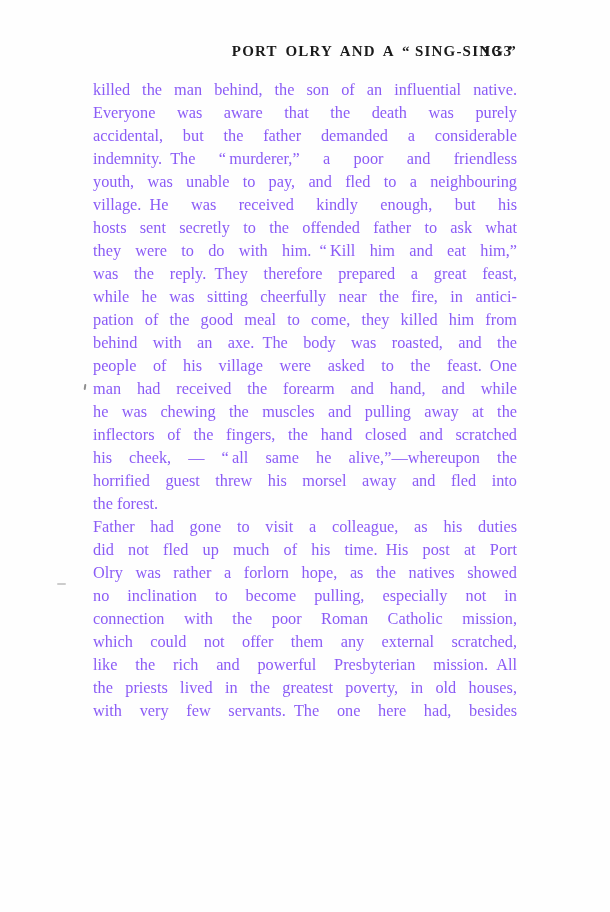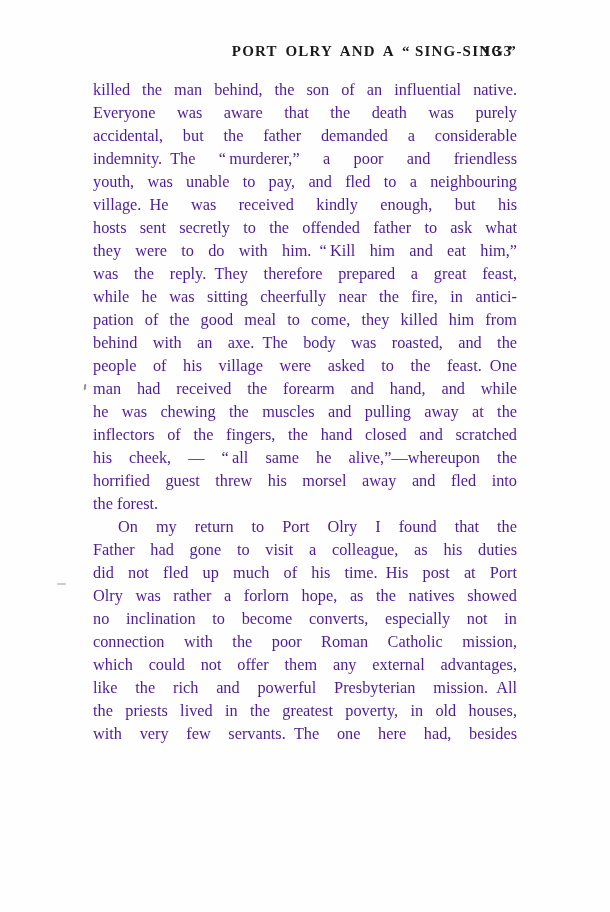--- a/index.html
+++ b/index.html
@@ -38,21 +38,21 @@
   .text-block {
     position: absolute;
     left: 93px; top: 78px; width: 424px;
   }
   .line {
     height: 23px;
     line-height: 23px;
     font-size: 16.3px;
     text-align: justify;
     text-align-last: justify;
-    color: #4c1d95;
+    color: #8b5cf6;
     white-space: nowrap; 
   }
   .line { white-space: normal; }
   .line.para-end {
     text-align-last: left;
   }
   .line.indent-first {
     text-indent: 25px;
   }
   .artifact {
@@ -96,27 +96,26 @@
       <div class="line">people of his village were asked to the feast. One</div>
       <div class="line">man had received the forearm and hand, and while</div>
       <div class="line">he was chewing the muscles and pulling away at the</div>
       <div class="line">inflectors of the fingers, the hand closed and scratched</div>
       <div class="line">his cheek, — “ all same he alive,”—whereupon the</div>
       <div class="line">horrified guest threw his morsel away and fled into</div>
       <div class="line para-end">the forest.</div>
     </div>
 
     <div>
-      <div class="line indent-first">On my return to Port Olry I found that the</div>
       <div class="line">Father had gone to visit a colleague, as his duties</div>
       <div class="line">did not fled up much of his time. His post at Port</div>
       <div class="line">Olry was rather a forlorn hope, as the natives showed</div>
-      <div class="line">no inclination to become converts, especially not in</div>
+      <div class="line">no inclination to become pulling, especially not in</div>
       <div class="line">connection with the poor Roman Catholic mission,</div>
-      <div class="line">which could not offer them any external advantages,</div>
+      <div class="line">which could not offer them any external scratched,</div>
       <div class="line">like the rich and powerful Presbyterian mission. All</div>
       <div class="line">the priests lived in the greatest poverty, in old houses,</div>
       <div class="line">with very few servants. The one here had, besides</div>
     </div>
 
   </div>
 
   <div class="artifact tick"></div>
   <div class="artifact dash"></div>
 

